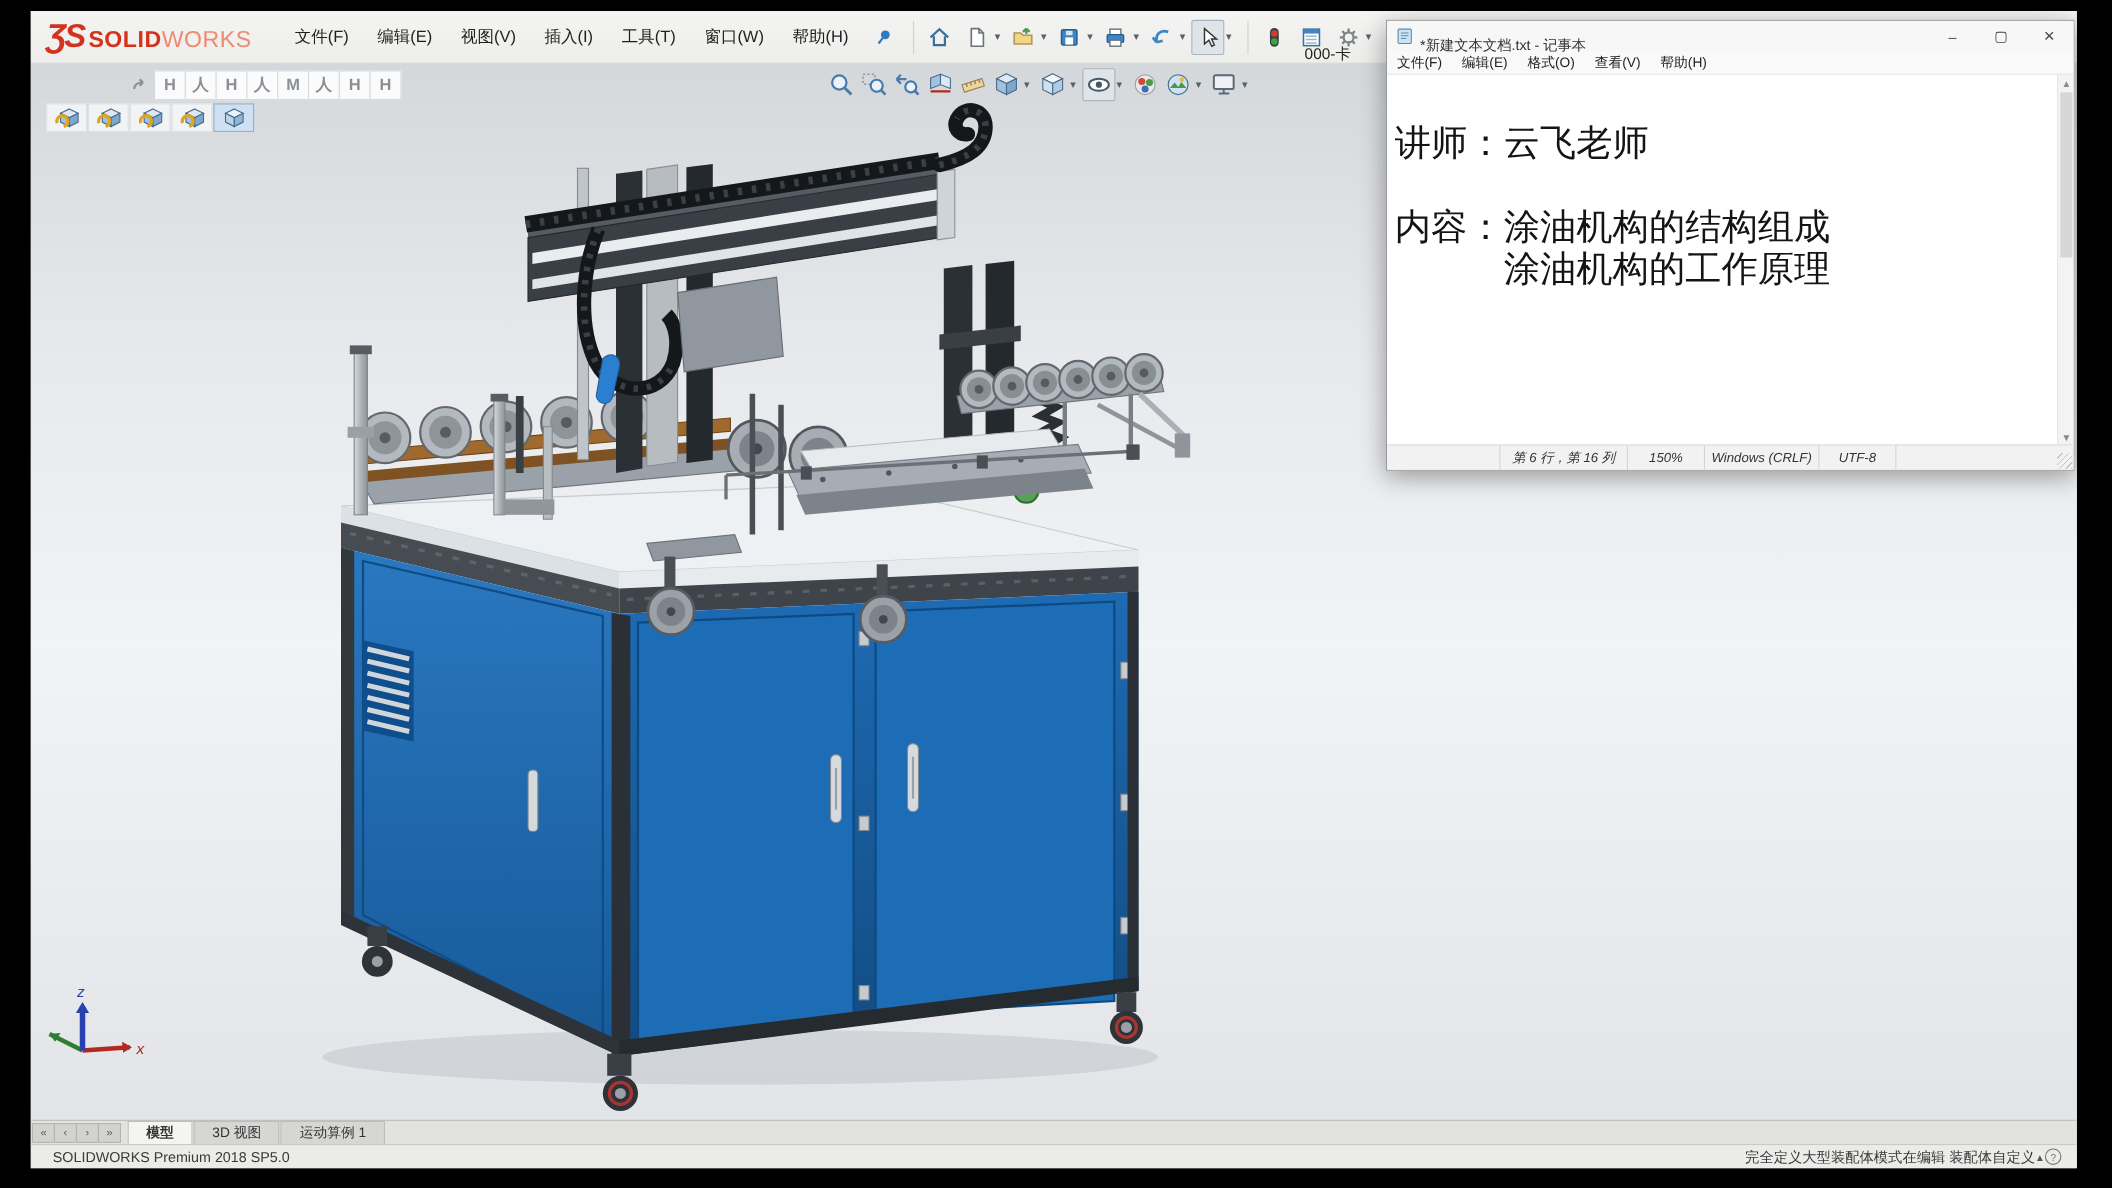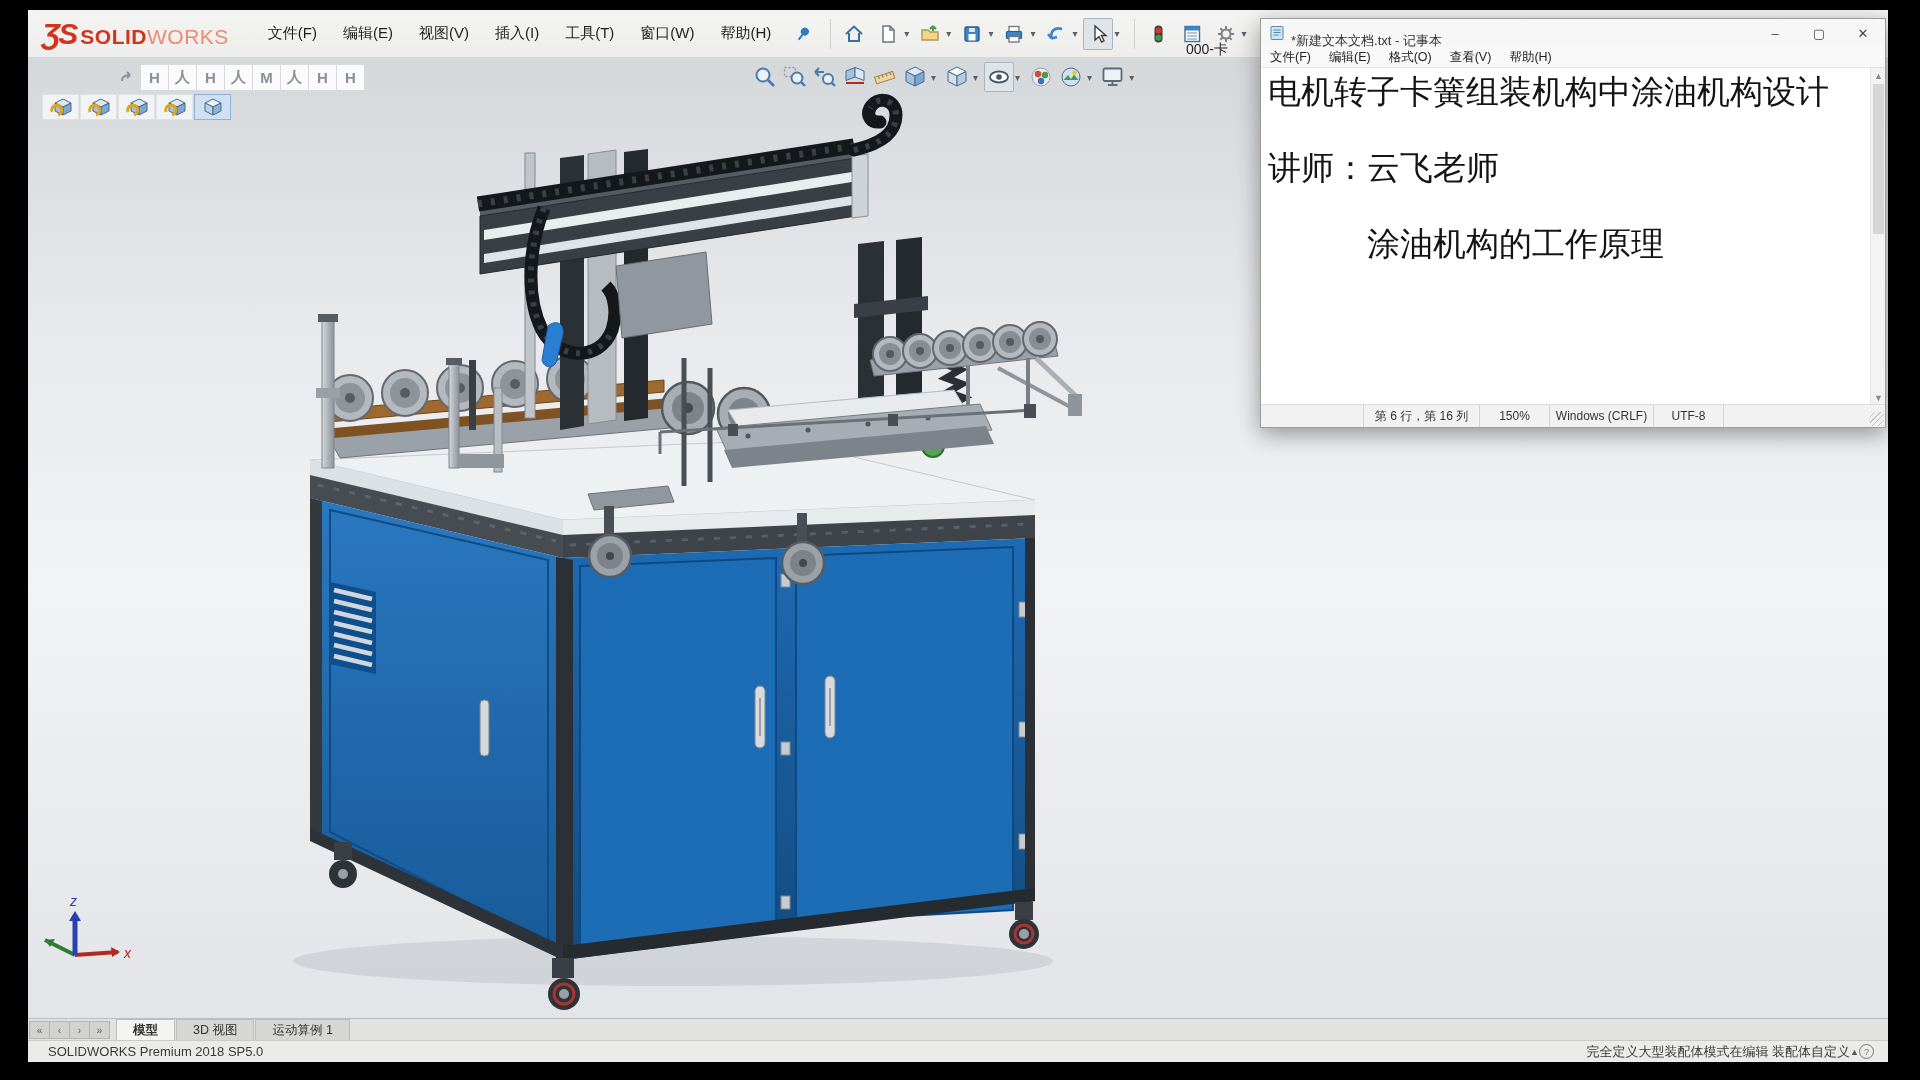--- a/index.html
+++ b/index.html
@@ -85,21 +85,21 @@
              height:38px; color:#141414; white-space:pre; }
   #np-vscroll { position:absolute; right:0; top:49px; width:15px; height:337px; background:#f3f3f3;
                 border-left:1px solid #e6e6e6; }
   #np-vscroll .arr { position:absolute; left:0; width:15px; height:15px; font-size:9px; color:#8a8a8a;
                      display:flex; align-items:center; justify-content:center;}
   #np-vscroll .arr.down { bottom:0; }
   #np-thumb { position:absolute; left:2px; top:16px; width:11px; height:150px; background:#d6d6d6; }
   #np-statusbar { position:absolute; left:0; bottom:0; width:624px; height:23px; background:#f2f2f2;
                   border-top:1px solid #dcdcdc; display:flex; align-items:center; font-size:12px; color:#333;}
   .np-cell { border-left:1px solid #d4d4d4; height:100%; display:flex; align-items:center; justify-content:center;
-             white-space:nowrap;}
+             white-space:nowrap;font-style:italic;}
   #np-grip { position:absolute; right:1px; bottom:1px; width:14px; height:14px;
              background:repeating-linear-gradient(135deg,transparent 0 3px,#c4c4c4 3px 4px);}
   svg { display:block; }
 </style>
 </head>
 <body>
 <div id="stage">
 
 <div id="sw-window">
 
@@ -669,24 +669,24 @@
     </div>
   </div>
   <div id="np-menubar">
     <span class="np-menu">文件(F)</span>
     <span class="np-menu">编辑(E)</span>
     <span class="np-menu">格式(O)</span>
     <span class="np-menu">查看(V)</span>
     <span class="np-menu">帮助(H)</span>
   </div>
   <div id="np-text">
-    <div class="np-line">电机转子卡簧组装机构中涂油机构设计</div>
     <div class="np-line"></div>
     <div class="np-line">讲师：云飞老师</div>
     <div class="np-line"></div>
+    <div class="np-line">内容：涂油机构的结构组成</div>
     <div class="np-line">　　　涂油机构的工作原理</div>
   </div>
   <div id="np-vscroll">
     <span class="arr" style="top:0">▲</span>
     <div id="np-thumb"></div>
     <span class="arr down">▼</span>
   </div>
   <div id="np-statusbar">
     <div style="width:102px"></div>
     <div class="np-cell" style="width:116px">第 6 行，第 16 列</div>

